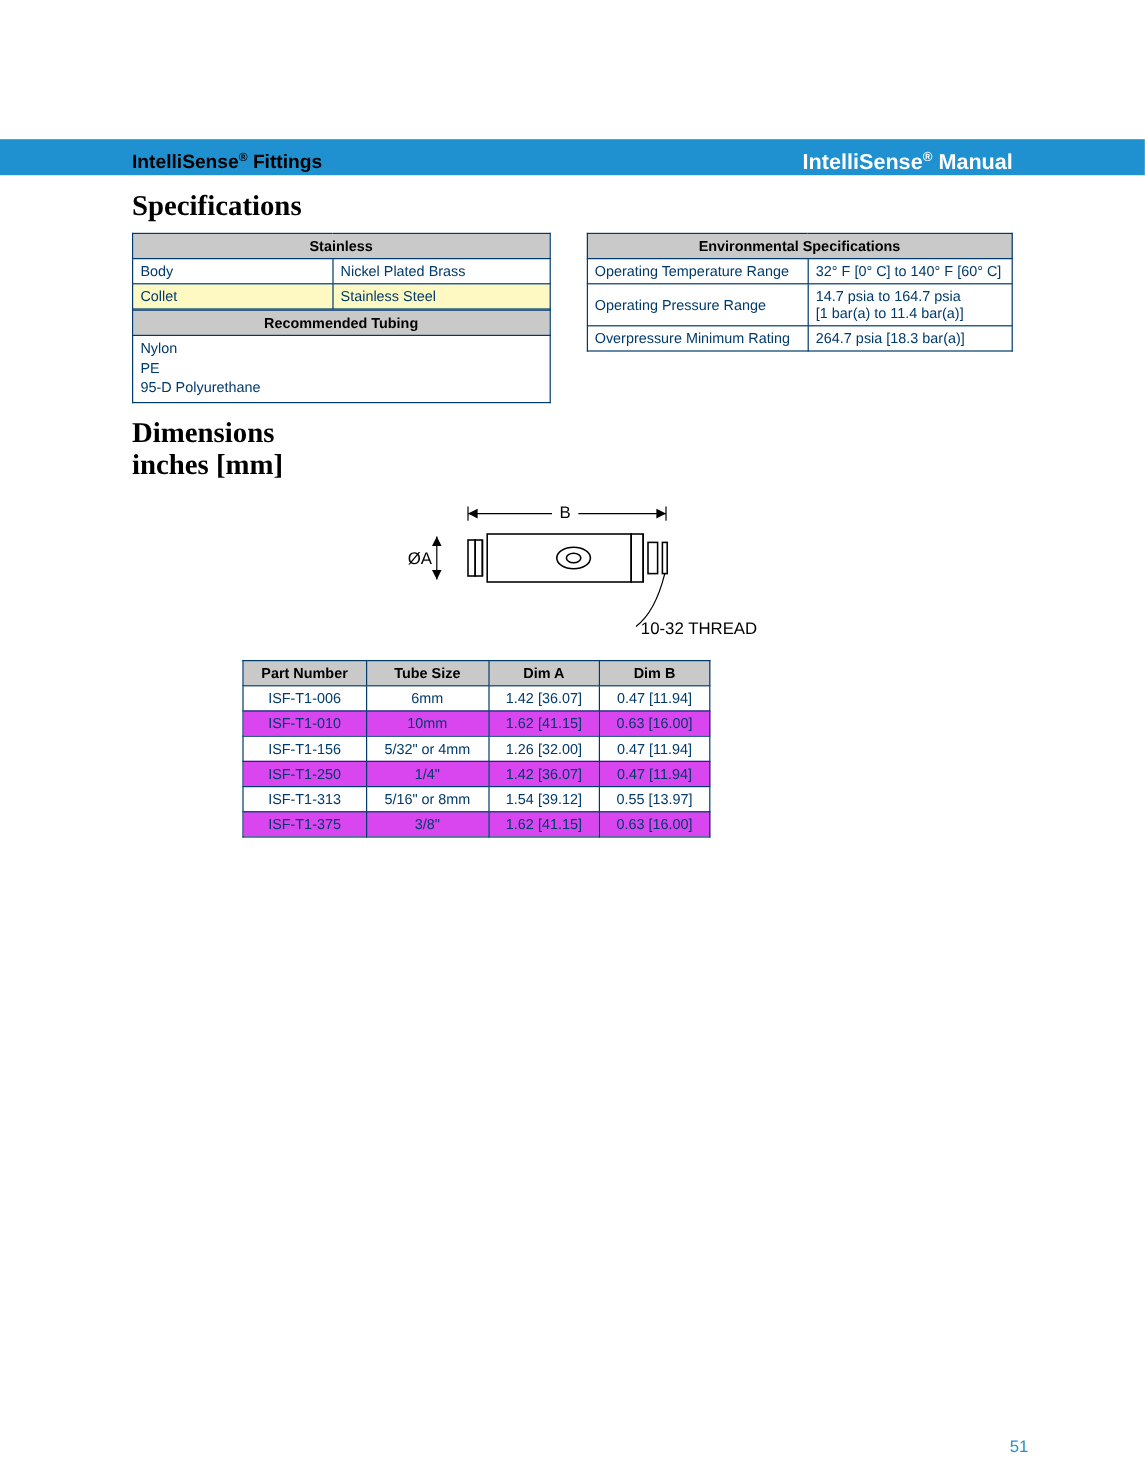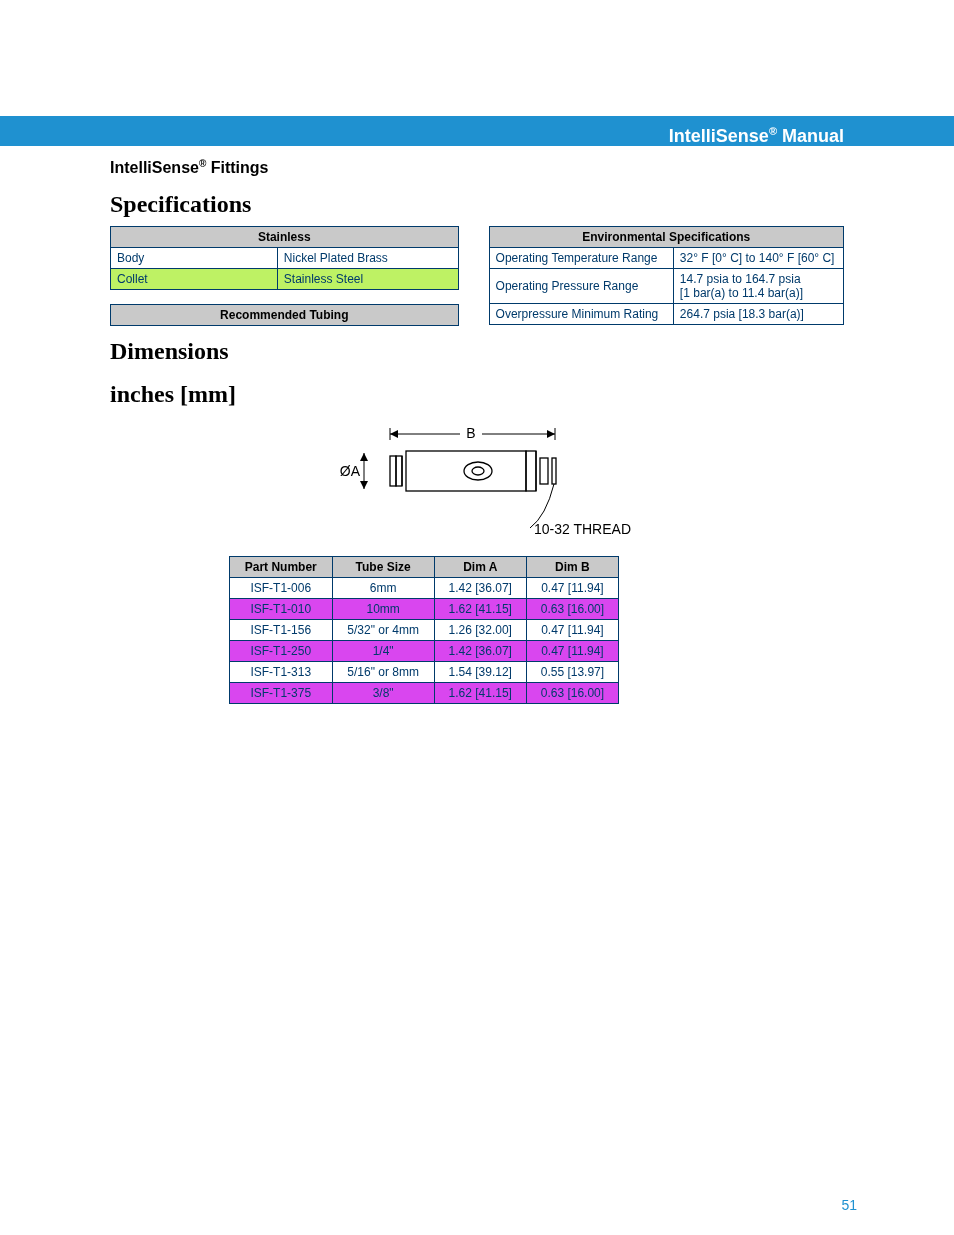--- a/index.html
+++ b/index.html
@@ -31,21 +31,20 @@
   .content {
     position: absolute;
     top: 126px;
     left: 110px;
     right: 110px;
   }
   .section-title {
     font-weight: bold;
     font-size: 16px;
     margin-bottom: 14px;
-    margin-top: 32px;
   }
   .section-title sup { font-size: 10px; }
   .subheading {
     font-family: "Times New Roman", serif;
     font-weight: bold;
     font-size: 24px;
     margin: 4px 0 8px 0;
   }
   .tables-row {
     display: flex;
@@ -81,21 +80,21 @@
   }
   .dim-block { margin-top: 12px; }
   .diagram-wrap {
     margin: 6px 0 10px 210px;
   }
   .diagram-wrap svg { display: block; }
   table.dims {
     border-collapse: collapse;
     font-size: 12px;
     color: #003a6b;
-    margin-left: 119px;
+    margin-left: 92px;
     width: 390px;
   }
   table.dims th, table.dims td {
     border: 1px solid #003a6b;
     padding: 3px 6px;
     text-align: center;
   }
   table.dims th {
     background: #c9c9c9;
     color: #000;
@@ -127,34 +126,39 @@
     <div class="left-col">
       <table class="spec">
         <tbody>
             <tr>
               <th colspan="2">Stainless</th>
             </tr>
         <tr>
           <td style="width:48%">Body</td>
           <td>Nickel Plated Brass</td>
         </tr>
-        <tr class="" style="background:#bef264">
+        <tr class="" style="background:#fef9c3">
           <td>Collet</td>
           <td>Stainless Steel</td>
         </tr>
       </tbody>
         </table>
 
-      <table class="spec" style="margin-top:14px">
+      <table class="spec" style="">
         <tbody>
             <tr>
               <th>Recommended Tubing</th>
             </tr>
       </tbody>
         </table>
+      <div class="tubing-list">
+        <div>Nylon</div>
+        <div>PE</div>
+        <div>95-D Polyurethane</div>
+      </div>
     </div>
 
     <div class="right-col">
       <table class="spec">
         <tbody>
             <tr>
               <th colspan="2">Environmental Specifications</th>
             </tr>
         <tr>
           <td style="width:52%">Operating Temperature Range</td>
@@ -168,21 +172,21 @@
         <tr>
           <td>Overpressure Minimum Rating</td>
           <td>264.7 psia [18.3 bar(a)]</td>
         </tr>
       </tbody>
         </table>
     </div>
   </div>
 
   <div class="dim-block">
-    <div class="subheading" style="margin-bottom:16px">Dimensions</div>
+    <div class="subheading" style="margin-bottom:0">Dimensions</div>
     <div class="subheading" style="margin-top:0">inches [mm]</div>
 
     <div class="diagram-wrap">
       <svg width="320" height="130" viewBox="0 0 320 130">
 
         <line x1="70" y1="12" x2="70" y2="24" stroke="#000" stroke-width="1"></line>
         <line x1="235" y1="12" x2="235" y2="24" stroke="#000" stroke-width="1"></line>
         <line x1="70" y1="18" x2="140" y2="18" stroke="#000" stroke-width="1"></line>
         <line x1="162" y1="18" x2="235" y2="18" stroke="#000" stroke-width="1"></line>
         <polygon points="70,18 78,14 78,22" fill="#000"></polygon>

